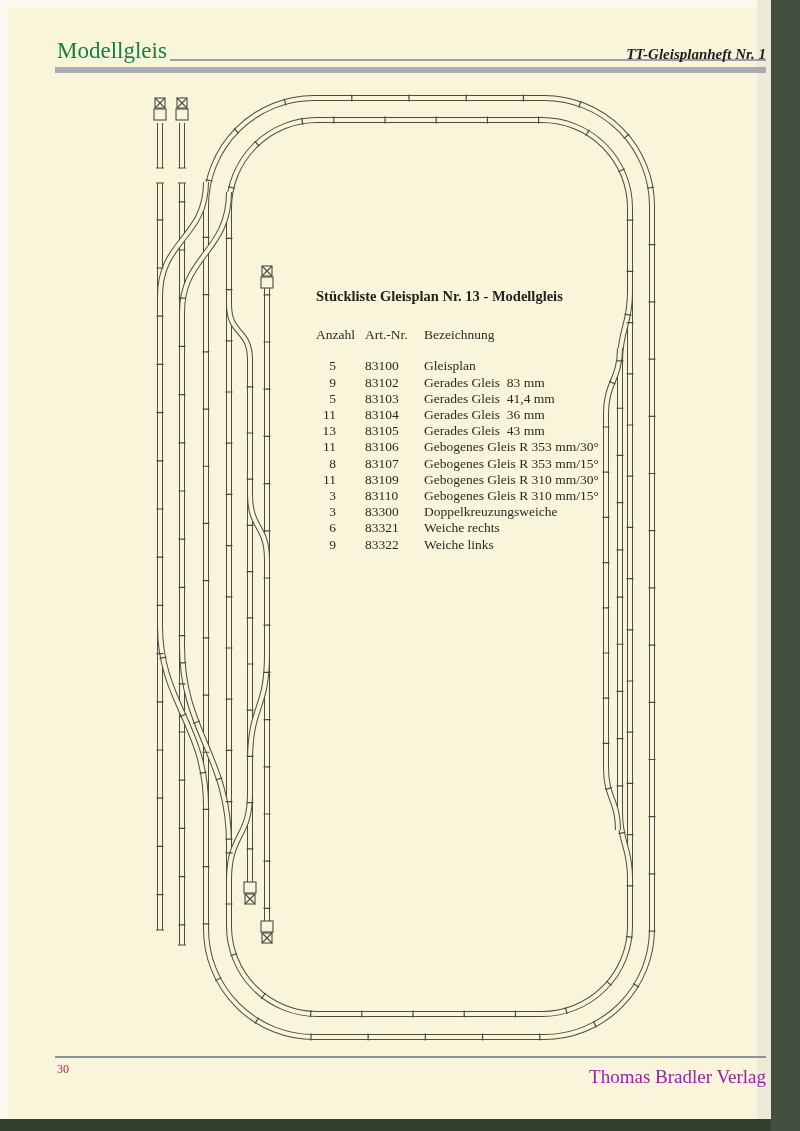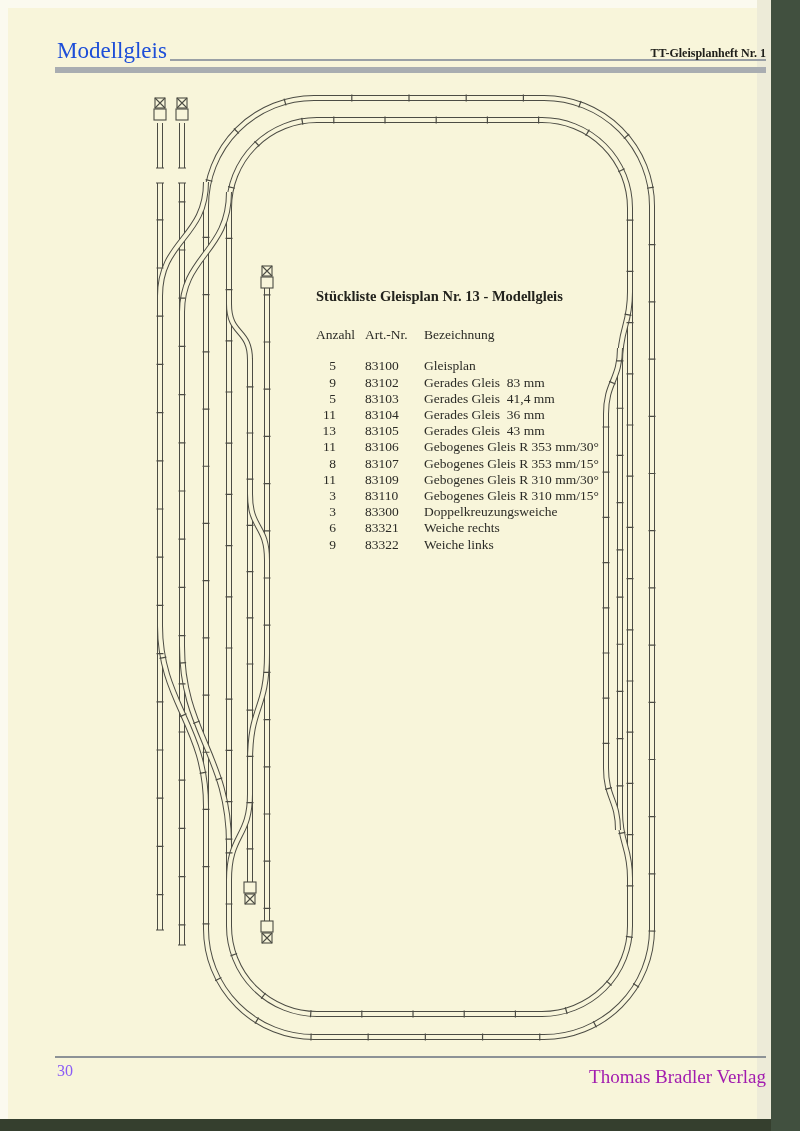--- a/index.html
+++ b/index.html
@@ -10,27 +10,27 @@
     color:#2b2b26;
   }
   .abs{position:absolute;}
   
   .edge-top{left:0;top:0;width:100%;height:8px;background:#fbfaef;}
   .edge-left{left:0;top:0;width:8px;height:100%;background:#fbfaef;}
   .edge-right-shadow{left:757px;top:0;width:14px;height:1131px;background:#edebd8;}
   .edge-right{left:771px;top:0;width:29px;height:1131px;background:#41503f;}
   .edge-bottom{left:0;top:1119px;width:771px;height:12px;background:#353f2e;}
   
-  .hdr-left{left:57px;top:38px;font-size:23px;color:#1d4ed8;}
+  .hdr-left{left:57px;top:38px;font-size:23px;color:#15803d;}
   .hdr-rule{left:170px;top:59px;width:596px;height:2px;background:#9aa0a5;}
-  .hdr-right{top:46px;right:34px;font-size:12px;font-weight:600;color:#20201b;}
+  .hdr-right{top:46px;right:34px;font-size:15px;font-weight:600;color:#20201b;font-style:italic;}
   .hdr-bar{left:55px;top:67px;width:711px;height:6px;background:#a9adb1;}
   
   .ftr-rule{left:55px;top:1056px;width:711px;height:2px;background:#8d9296;}
-  .ftr-num{left:57px;top:1062px;font-size:16px;color:#8b5cf6;}
+  .ftr-num{left:57px;top:1062px;font-size:12px;color:#be185d;}
   .ftr-pub{top:1066px;right:34px;font-size:19px;color:#a21caf;}
   
   .parts{left:292px;top:288px;width:310px;font-size:13.5px;line-height:16.2px;margin-left:24px;}
   .parts .title{font-size:14.5px;font-weight:bold;color:#23231d;}
   .phead{display:grid;grid-template-columns:49px 59px 1fr;margin-top:23px;font-family:Liberation Serif, serif;}
   .prows{margin-top:15px;}
   .prow{display:grid;grid-template-columns:49px 59px 1fr;}
   .c-n{text-align:right;padding-right:29px;}
   .c-b{white-space:pre;}
   

